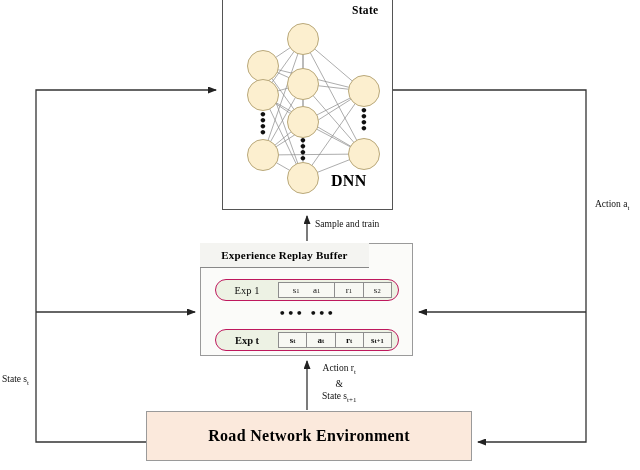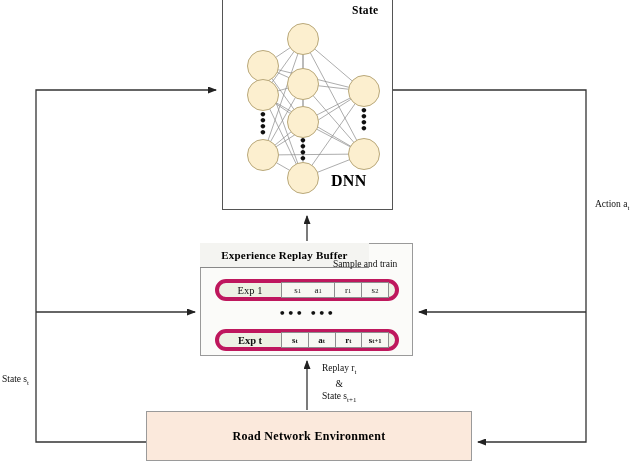--- a/index.html
+++ b/index.html
@@ -95,21 +95,21 @@
     letter-spacing: 0.2px;
     color: #000;
     text-align: center;
   }
   .exp-row {
     position: absolute;
     left: 215px;
     width: 184px;
     height: 22px;
     background: #edf2e4;
-    border: 4px solid #be185d;
+    border: 1px solid #be185d;
     border-radius: 11px;
     box-sizing: border-box;
     display: flex;
     align-items: center;
   }
   .exp-name {
     width: 62px;
     text-align: center;
     font-size: 10.5px;
     color: #111;
@@ -153,21 +153,21 @@
   .env-box {
     position: absolute;
     left: 146px; top: 411px;
     width: 326px; height: 50px;
     background: #fbe9dc;
     border: 1px solid #9a9a9a;
     box-sizing: border-box;
     display: flex;
     align-items: center;
     justify-content: center;
-    font-size: 12px;
+    font-size: 16px;
     font-weight: bold;
     letter-spacing: 0.3px;
     color: #000;
   }
 
   
   .lbl {
     position: absolute;
     font-size: 9.5px;
     color: #111;
@@ -316,33 +316,33 @@
       </div>
       <div class="exp-cell">
         <span>s</span>
           <sub>t+1</sub>
       </div>
     </div>
   </div>
 
   <div class="env-box">Road Network Environment</div>
 
-  <div class="lbl" style="left:333px; top:219px;margin-top:40px;">Sample and train</div>
+  <div class="lbl" style="left:315px; top:219px;">Sample and train</div>
 
   <div class="lbl" style="left:595px; top:199px;">
     <span>Action a</span><sub>t</sub>
   </div>
 
   <div class="lbl" style="left:2px; top:374px;">
     <span>State s</span><sub>t</sub>
   </div>
 
   <div class="lbl lbl-center" style="left:322px; top:362px; line-height:12px;">
     <div>
-      <span>Replay r</span><sub>t</sub>
+      <span>Action r</span><sub>t</sub>
     </div>
     <div style="text-align:center;">&amp;</div>
     <div>
       <span>State s</span><sub>t+1</sub>
     </div>
   </div>
 
 </div>
 
 </body></html>

